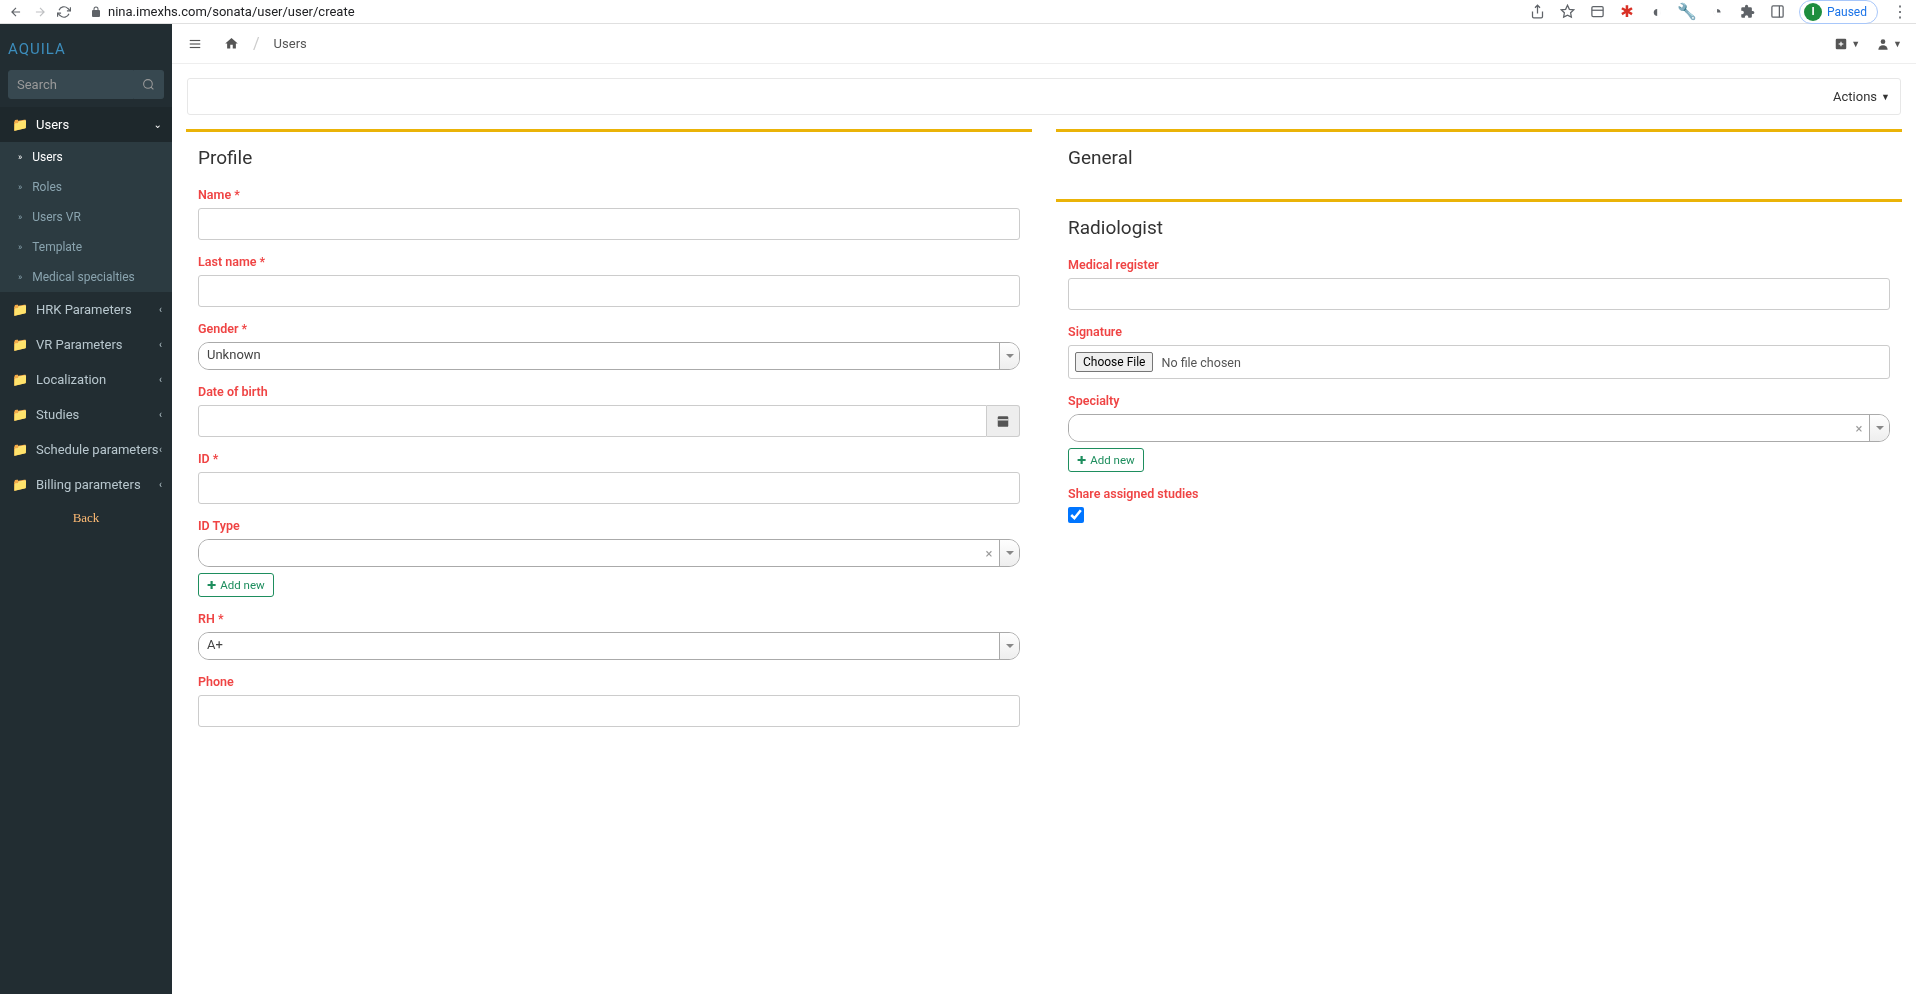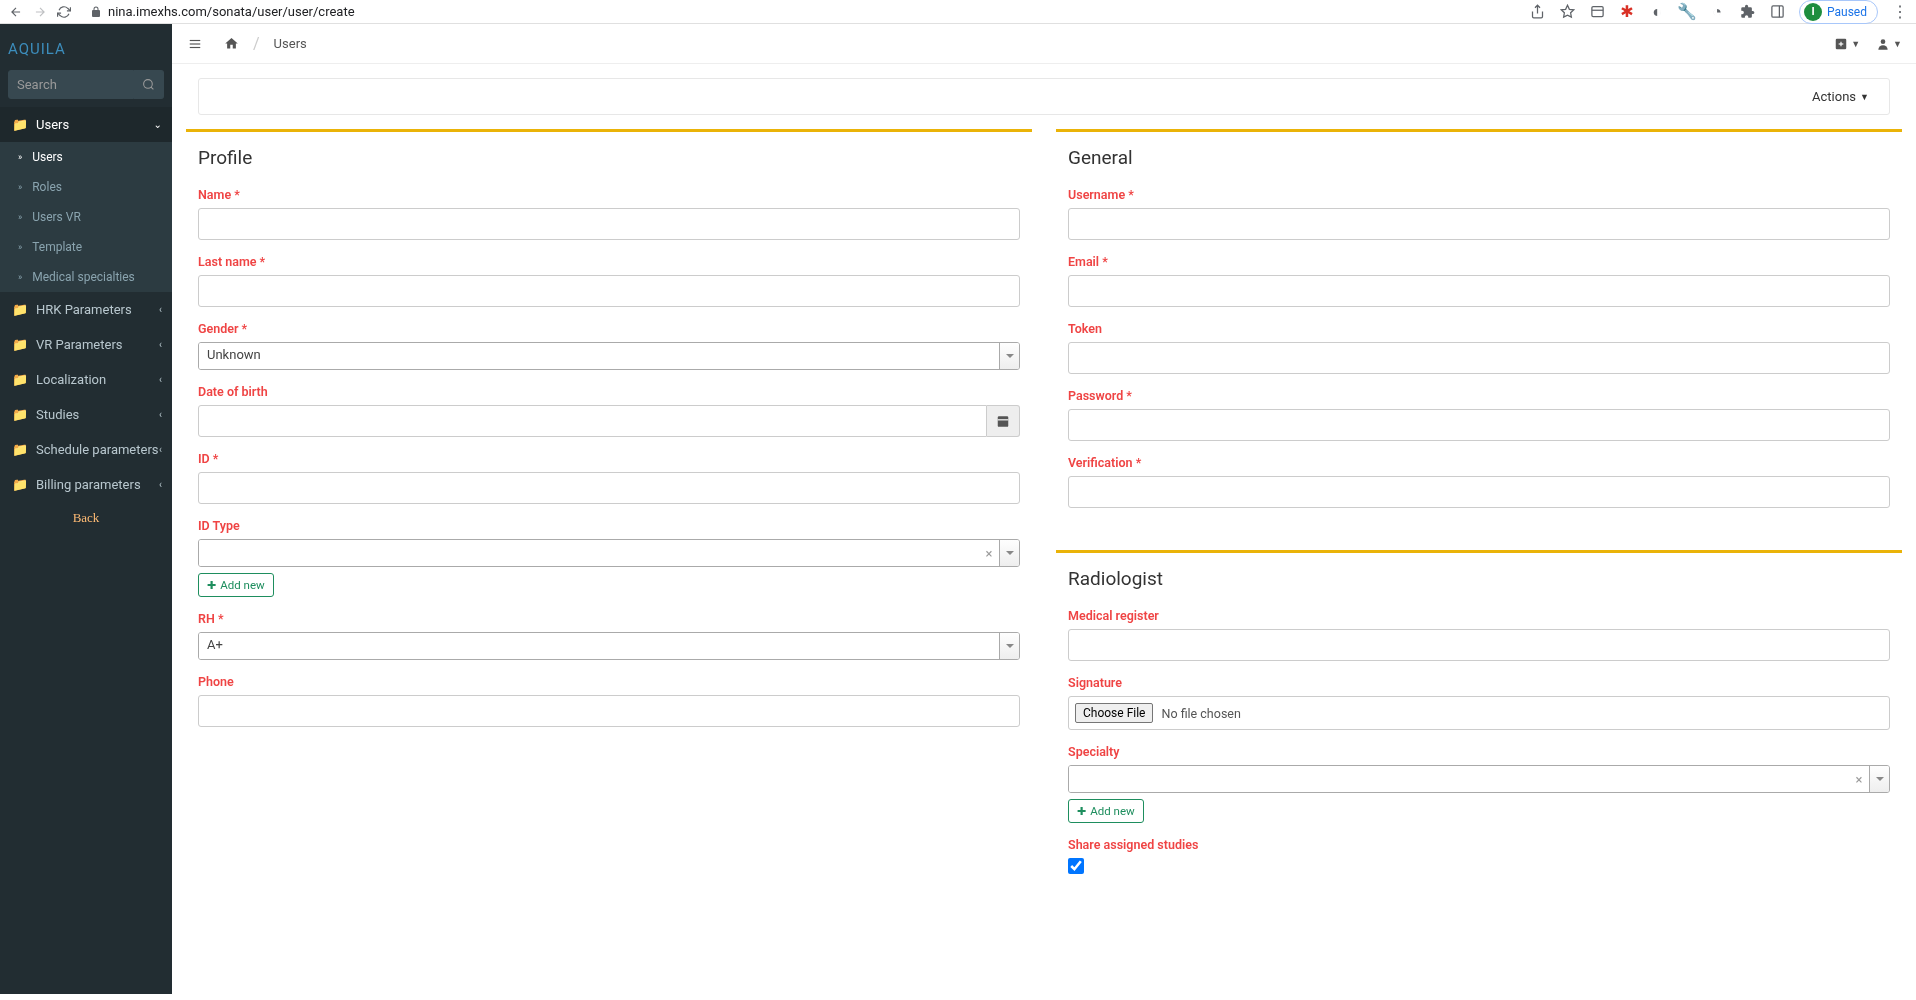--- a/index.html
+++ b/index.html
@@ -41,36 +41,36 @@
 
 .main { flex: 1; background: #fff; display: flex; flex-direction: column; overflow-y: auto; }
 .topbar { height: 40px; display: flex; align-items: center; padding: 0 14px; border-bottom: 1px solid #eee; }
 .topbar .hamburger { width: 18px; height: 14px; margin-right: 20px; cursor: pointer; color: #555; }
 .topbar .home { margin-right: 14px; color: #555; cursor:pointer; }
 .topbar .sep { color: #ccc; margin-right: 14px; }
 .topbar .crumb { font-size: 13px; color: #555; }
 .topbar .spacer { flex: 1; }
 .topbar .top-action { margin-left: 16px; color: #555; cursor: pointer; font-size: 14px; display:flex; align-items:center; gap:3px; }
 
-.actions-bar { margin: 14px 26px 0; border: 1px solid #e7e7e7; border-radius: 3px; padding: 10px 20px; display: flex; justify-content: flex-end; }
+.actions-bar { margin: 14px 15px 0; border: 1px solid #e7e7e7; border-radius: 3px; padding: 10px 10px; display: flex; justify-content: flex-end; }
 .actions-btn { font-size: 13px; color: #333; cursor: pointer; display:flex; align-items:center; gap:4px; }
 
 .form-area { display: flex; gap: 24px; padding: 14px; }
 .col { flex: 1; }
 
 .panel { margin-bottom: 20px; }
 .panel-header { border-top: 3px solid #eab308; padding: 14px 12px 10px; }
 .panel-title { font-size: 19px; font-weight: 400; color: #333; }
 .panel-body { padding: 8px 12px; }
 
 .fgroup { margin-bottom: 14px; }
 .flabel { display: block; font-size: 12.5px; font-weight: 600; color: #ef4444; margin-bottom: 6px; }
 .finput { width: 100%; height: 32px; border: 1px solid #ccc; border-radius: 3px; padding: 4px 8px; font-size: 13px; background: #fff; }
 
-.select2 { display: flex; border: 1px solid #aaa; border-radius: 3px; height: 28px; overflow: hidden; }
+.select2 { display: flex; border: 1px solid #aaa; border-radius: 11px; height: 28px; overflow: hidden; }
 .select2 .sel-text { flex: 1; padding: 4px 8px; font-size: 13px; color: #444; background: #fff; }
 .select2 .sel-clear { width: 20px; display: flex; align-items: center; justify-content: center; color: #999; font-size: 13px; cursor: pointer; border-left: none; background:#fff; }
 .select2 .sel-arrow { width: 20px; background: linear-gradient(#fefefe,#eee); border-left: 1px solid #aaa; display: flex; align-items: center; justify-content: center; cursor: pointer; }
 .select2 .sel-arrow::after { content: ""; border: 4px solid transparent; border-top-color: #888; margin-top: 3px; }
 
 .input-group { display: flex; }
 .input-group .finput { border-radius: 3px 0 0 3px; }
 .input-group .addon { width: 34px; border: 1px solid #ccc; border-left: none; border-radius: 0 3px 3px 0; background: #eee; display: flex; align-items: center; justify-content: center; color: #555; cursor: pointer; }
 
 .add-new-btn { display: inline-flex; align-items: center; gap: 4px; border: 1px solid #1e8e5e; color: #1e8e5e; background: #fff; padding: 4px 8px; font-size: 11.5px; border-radius: 3px; cursor: pointer; margin-top: 6px; }
@@ -332,42 +332,20 @@
             </div>
           </div>
         </div>
       </div>
 
       <div class="col">
         <div class="panel">
           <div class="panel-header">
               <h2 class="panel-title">General</h2>
             </div>
-          <div class="panel-body">
-            <div class="fgroup">
-              <label class="flabel">Username *</label>
-              <input class="finput" type="text" style="">
-            </div>
-            <div class="fgroup">
-              <label class="flabel">Email *</label>
-              <input class="finput" type="text" style="">
-            </div>
-            <div class="fgroup">
-              <label class="flabel">Token</label>
-              <input class="finput" type="text" style="">
-            </div>
-            <div class="fgroup">
-              <label class="flabel">Password *</label>
-              <input class="finput" type="password" style="">
-            </div>
-            <div class="fgroup">
-              <label class="flabel">Verification *</label>
-              <input class="finput" type="password" style="">
-            </div>
-          </div>
         </div>
 
         <div class="panel">
           <div class="panel-header">
               <h2 class="panel-title">Radiologist</h2>
             </div>
           <div class="panel-body">
             <div class="fgroup">
               <label class="flabel">Medical register</label>
               <input class="finput" type="text" style="">

